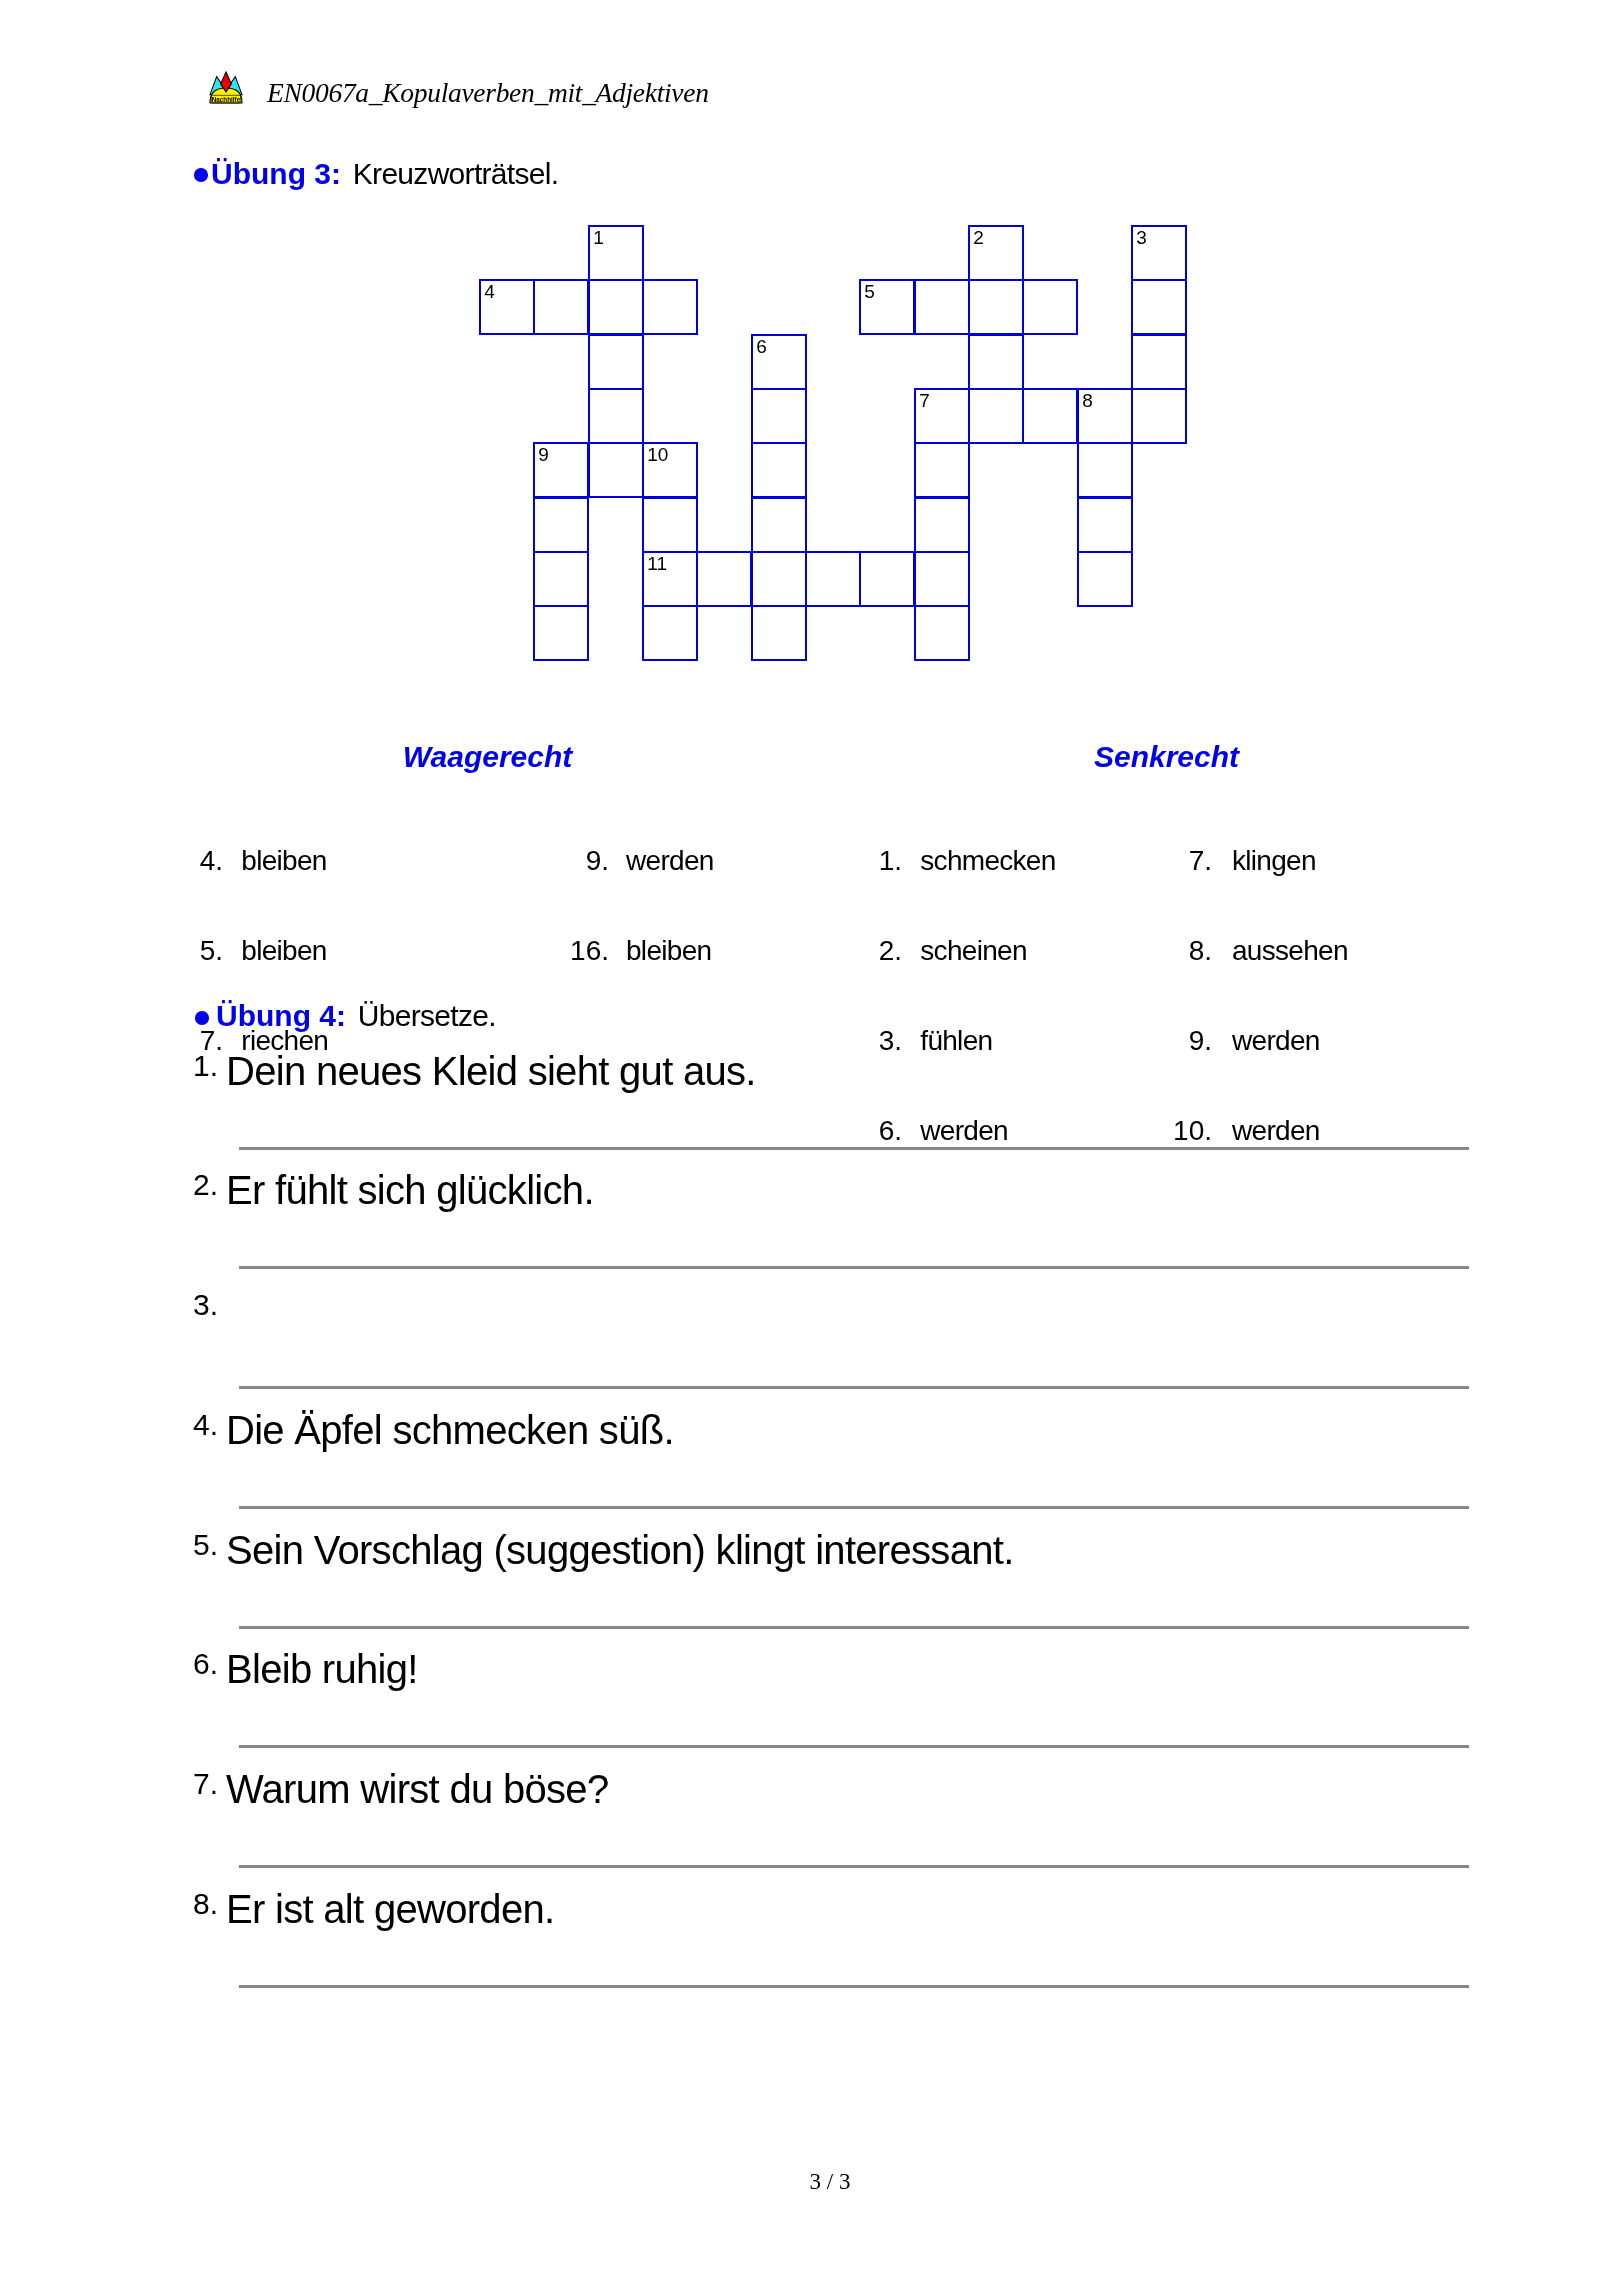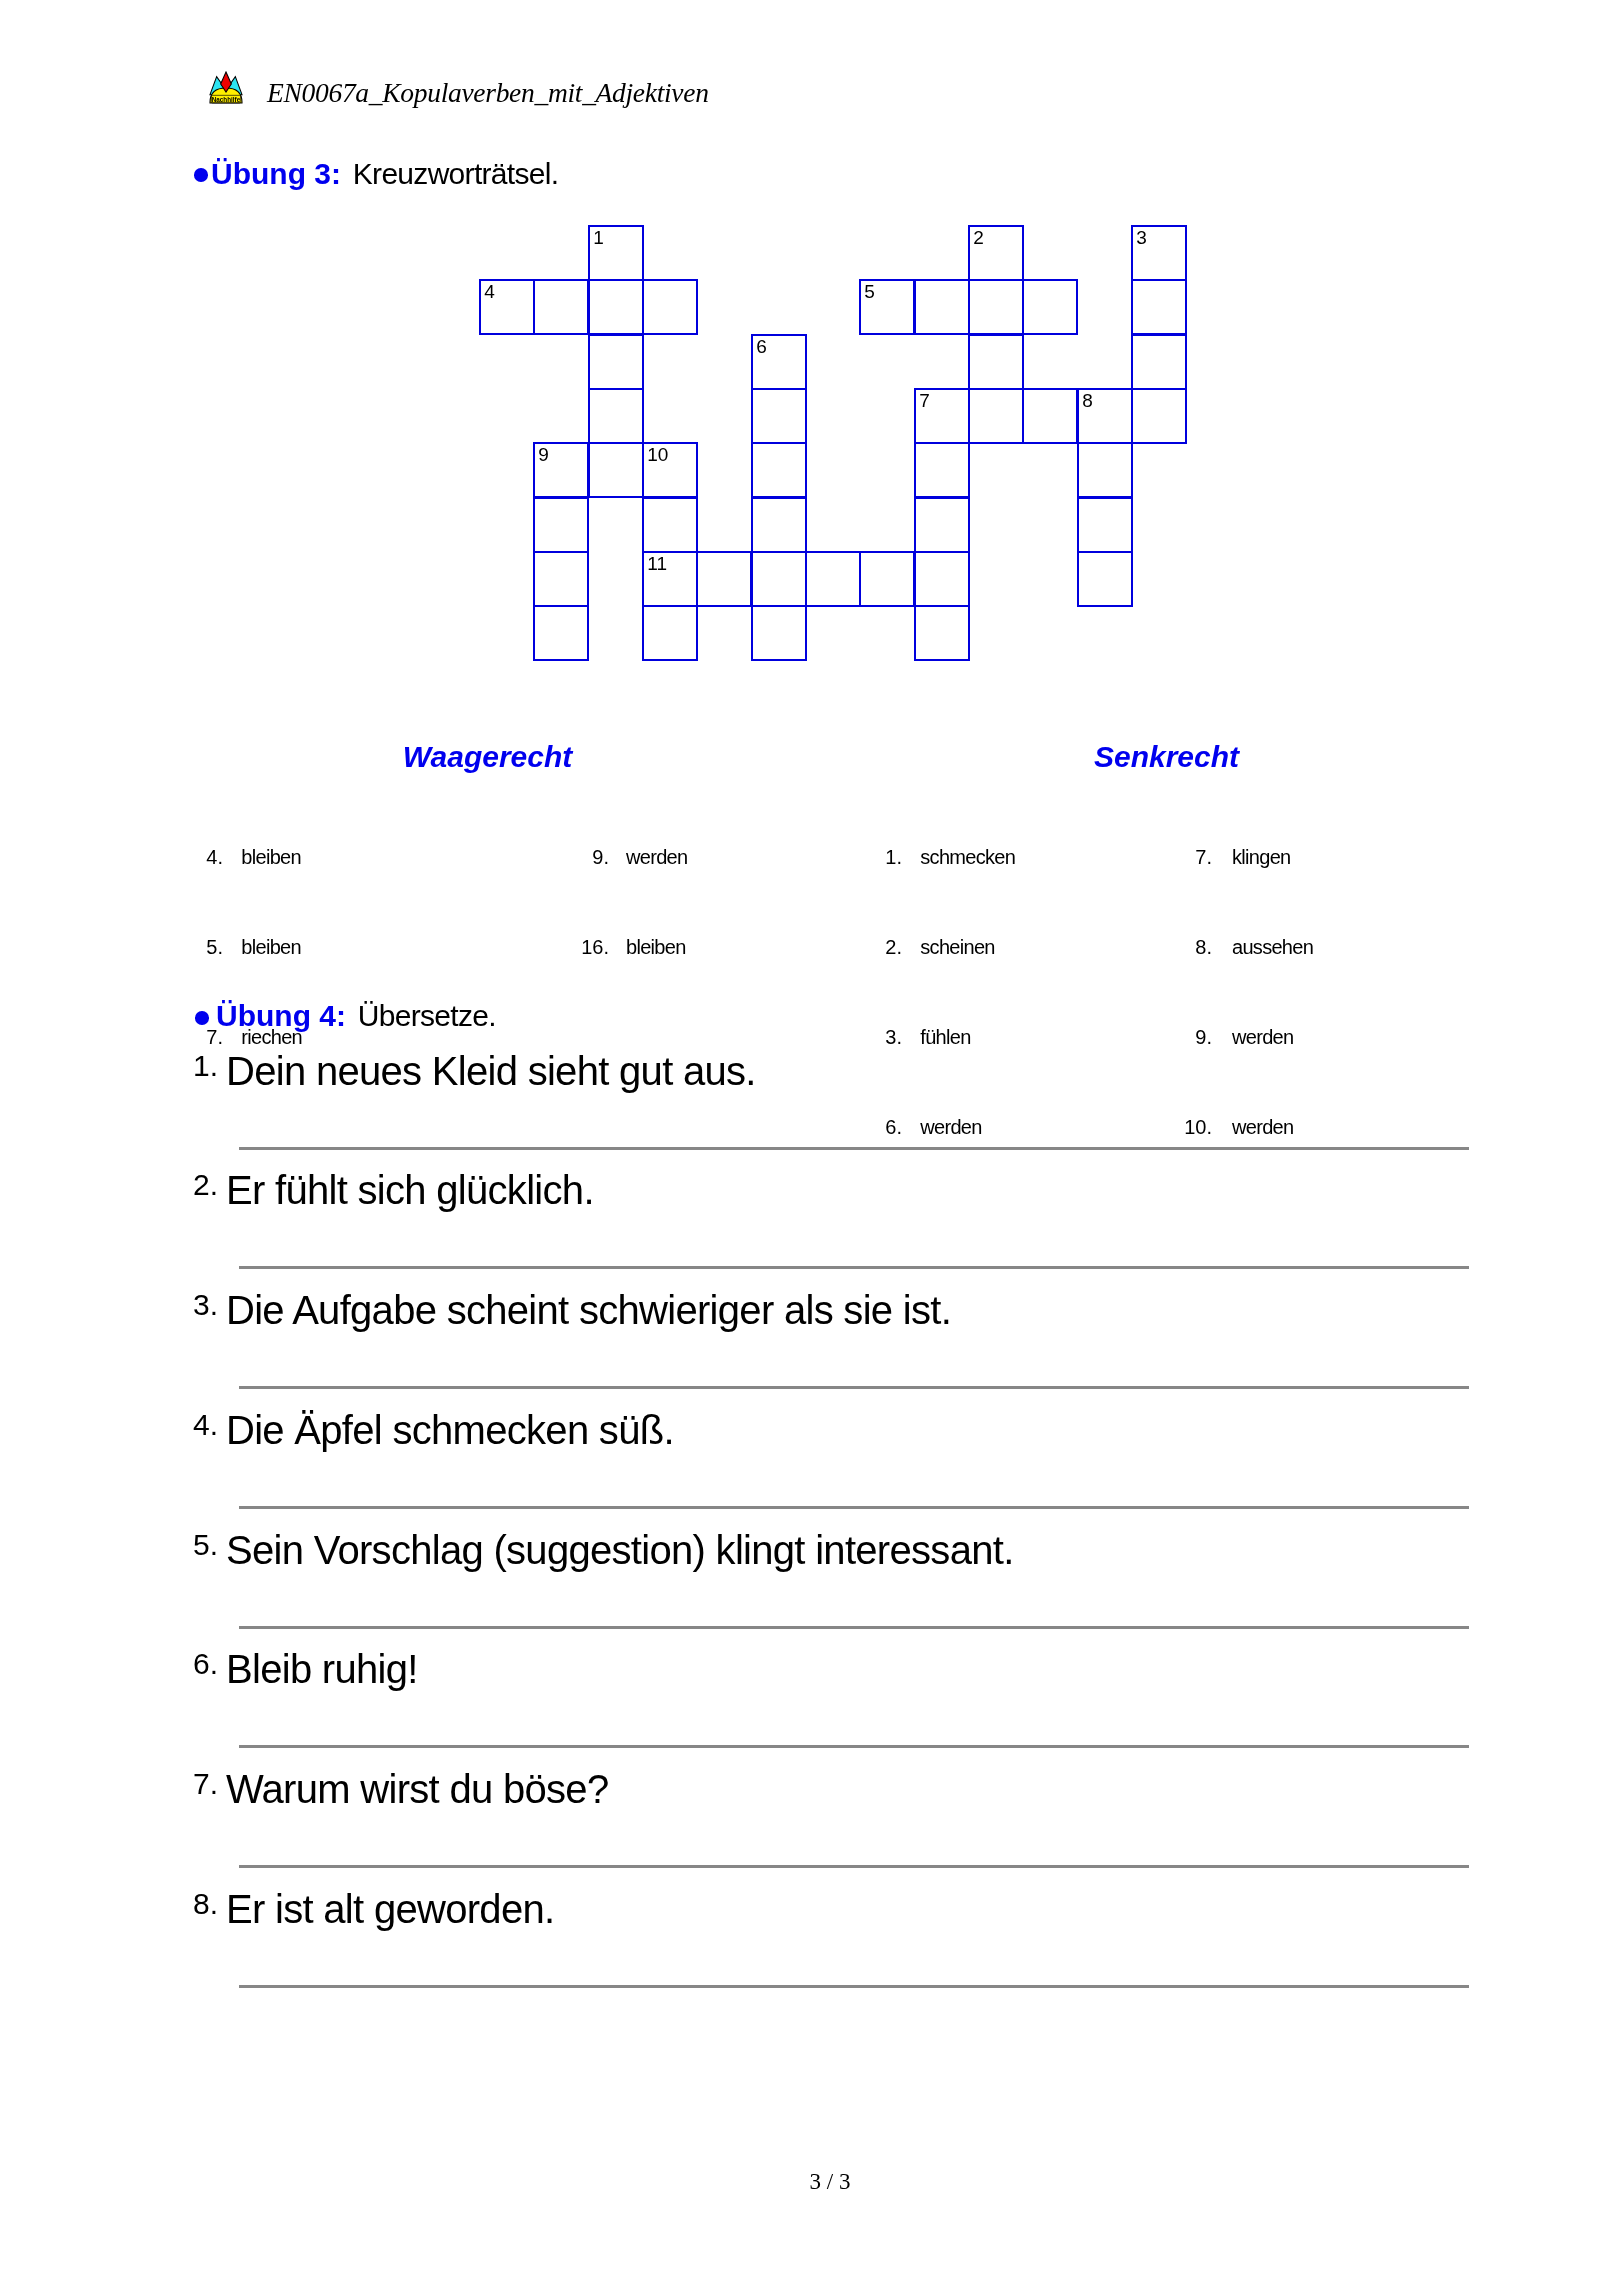--- a/index.html
+++ b/index.html
@@ -29,21 +29,21 @@
   }
   .cw-num{position:absolute;left:3.3px;top:1.3px;font-size:19px;line-height:1.1;}
   
   .clue-title{
     position:absolute;top:740px;width:393px;text-align:center;
     color:var(--accent);font-size:30px;font-weight:bold;font-style:italic;white-space:nowrap;
   }
   #across-title{left:291px;}
   #down-title{left:970px;}
   .clue-col{position:absolute;top:846px;}
-  .clue-row{height:90px;white-space:nowrap;font-size:20px;line-height:1.1;}
+  .clue-row{height:90px;white-space:nowrap;font-size:28px;line-height:1.1;}
   .clue-num{display:inline-block;text-align:right;}
   .clue-word{letter-spacing:-0.7px;}
   #across-col1{left:144px;} #across-col1 .clue-num{width:79px;} #across-col1 .clue-word{margin-left:18.3px;}
   #across-col2{left:524px;} #across-col2 .clue-num{width:85px;} #across-col2 .clue-word{margin-left:17px;}
   #down-col1{left:825px;}  #down-col1 .clue-num{width:77px;}  #down-col1 .clue-word{margin-left:18.3px;}
   #down-col2{left:1132px;}  #down-col2 .clue-num{width:80px;}  #down-col2 .clue-word{margin-left:20px;}
   
   .t-item{position:absolute;left:0;width:1623px;height:120px;}
   .t-num{position:absolute;left:175px;width:43px;text-align:right;font-size:30px;line-height:1.1;}
   .t-text{position:absolute;left:226px;font-size:40px;line-height:1.1;white-space:nowrap;}
@@ -180,21 +180,20 @@
         <span class="t-text cond">Dein neues Kleid sieht gut aus.</span>
         <div class="t-line"></div>
       </div>
       <div class="t-item" style="top: 1168px;">
         <span class="t-num">2.</span>
         <span class="t-text cond">Er fühlt sich glücklich.</span>
         <div class="t-line"></div>
       </div>
       <div class="t-item" style="top: 1288px;">
         <span class="t-num">3.</span>
-        <span class="t-text cond">Die Aufgabe scheint schwieriger als sie ist.</span>
         <div class="t-line"></div>
       </div>
       <div class="t-item" style="top: 1408px;">
         <span class="t-num">4.</span>
         <span class="t-text cond">Die Äpfel schmecken süß.</span>
         <div class="t-line"></div>
       </div>
       <div class="t-item" style="top: 1528px;">
         <span class="t-num">5.</span>
         <span class="t-text cond">Sein Vorschlag (suggestion) klingt interessant.</span>

